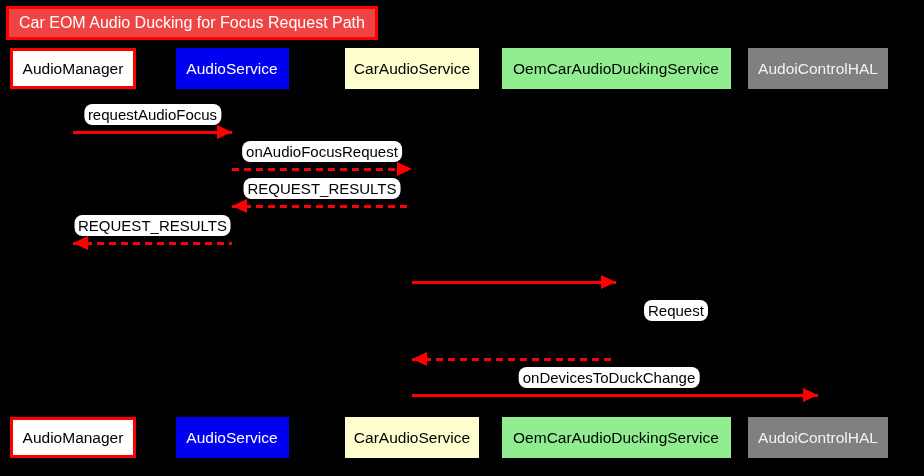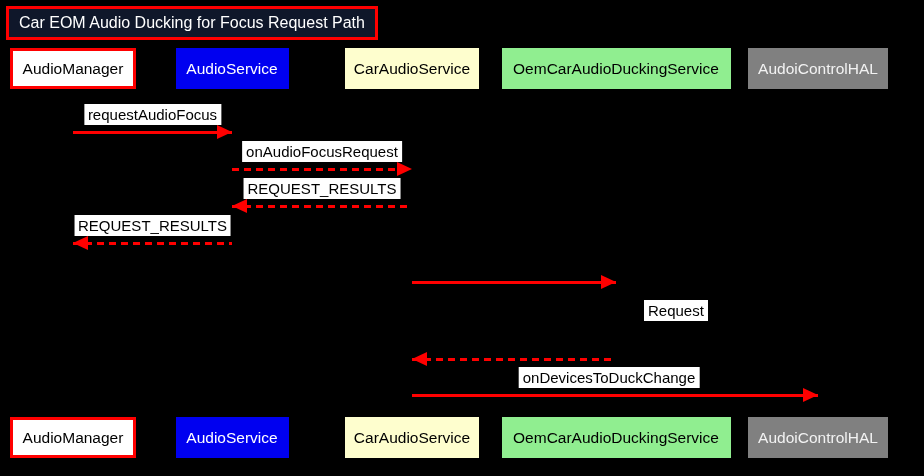--- a/index.html
+++ b/index.html
@@ -18,29 +18,29 @@
     font-size:15.5px;white-space:nowrap;text-align:right;
   }
   .lifeline{position:absolute;width:2px;}
   .msg-line{position:absolute;height:3px;}
   .msg-line.dashed{background:repeating-linear-gradient(90deg,#ff0000 0 7px,transparent 7px 12px) !important;}
   .arrowhead{position:absolute;width:0;height:0;border-top:7px solid transparent;border-bottom:7px solid transparent;}
   .arrowhead.right{border-left:15px solid #ff0000;}
   .arrowhead.left{border-right:15px solid #ff0000;}
   .msg-label{
     position:absolute;background:#ffffff;color:#000000;
-    font-size:15px;line-height:21px;padding:0 4px;white-space:nowrap;
+    font-size:15px;line-height:21px;padding:0 4px;white-space:nowrap;border-radius:8px;
   }
   .centered{transform:translateX(-50%);}
 </style>
 </head>
 <body>
 
 <div id="stage">
-  <div class="title-box" style="background: #0f172a; color: rgb(255, 255, 255); border-color: rgb(255, 0, 0);">Car EOM Audio Ducking for Focus Request Path</div>
+  <div class="title-box" style="background: #ef4444; color: rgb(255, 255, 255); border-color: rgb(255, 0, 0);">Car EOM Audio Ducking for Focus Request Path</div>
 <div class="lifeline" style="left: 72px; top: 89px; height: 328px; background: rgb(0, 0, 0);"></div>
     <div class="lifeline" style="left: 231px; top: 89px; height: 328px; background: rgb(0, 0, 0);"></div>
     <div class="lifeline" style="left: 411px; top: 89px; height: 328px; background: rgb(0, 0, 0);"></div>
     <div class="lifeline" style="left: 615px; top: 89px; height: 328px; background: rgb(0, 0, 0);"></div>
     <div class="lifeline" style="left: 817px; top: 89px; height: 328px; background: rgb(0, 0, 0);"></div>
     <div class="participant" style="left: 10px; top: 48px; width: 126px; background: rgb(255, 255, 255); color: rgb(0, 0, 0); border: 3px solid rgb(255, 0, 0);">
       <div class="">AudioManager</div>
     </div>
     <div class="participant" style="left: 10px; top: 417px; width: 126px; background: rgb(255, 255, 255); color: rgb(0, 0, 0); border: 3px solid rgb(255, 0, 0);">
       <div class="">AudioManager</div>

